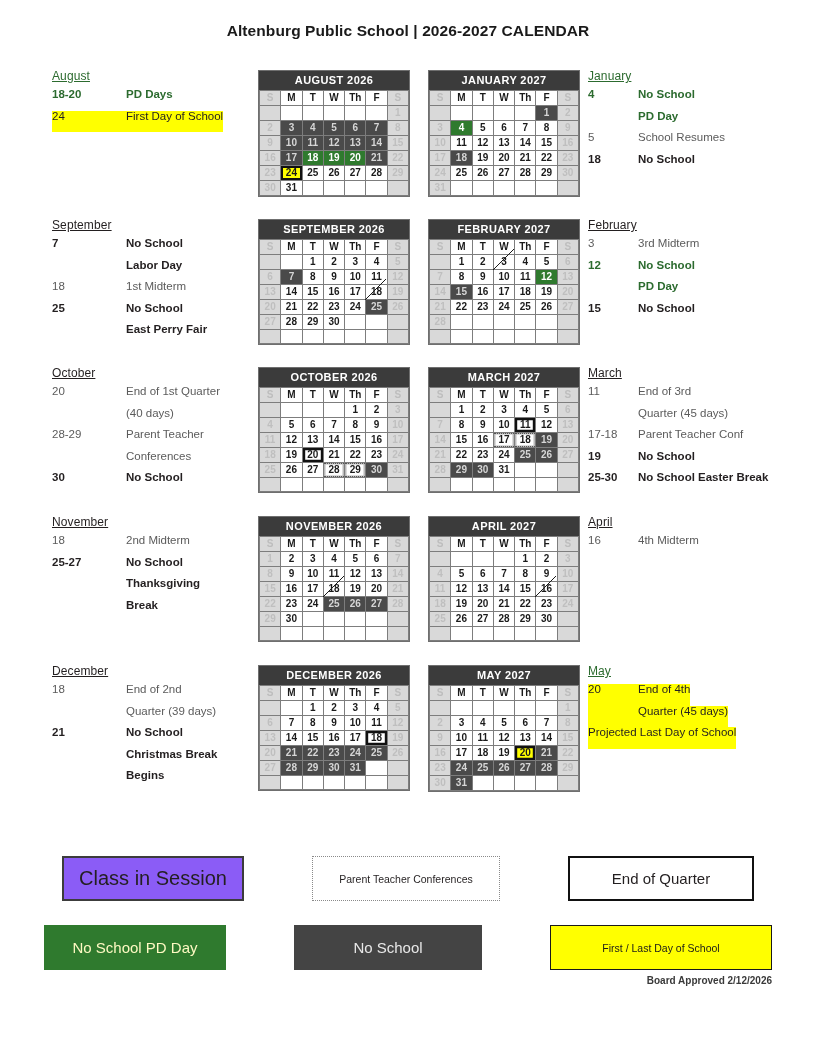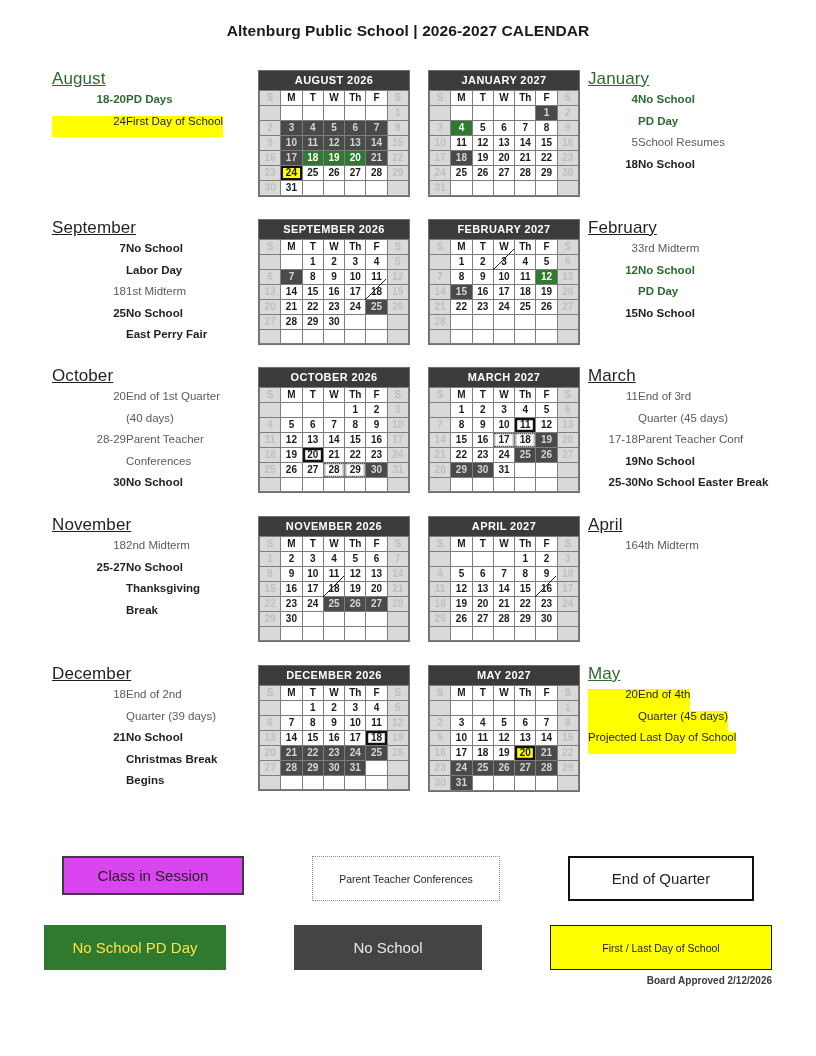--- a/index.html
+++ b/index.html
@@ -16,25 +16,25 @@
     font-size:15.5px;font-weight:bold;letter-spacing:.1px;color:#1a1a1a;
   }
 
   
   .row{position:absolute;left:0;width:816px;height:148px;}
 
   .notes{position:absolute;top:0;font-size:11.5px;line-height:1;}
   .notes.left{left:52px;width:200px;}
   .notes.right{left:588px;width:226px;}
   .mhead{
-    font-size:17px;font-weight:normal;text-decoration:underline;
+    font-size:12px;font-weight:normal;text-decoration:underline;
     padding-bottom:7px;letter-spacing:.1px;
   }
   .mhead.green{color:#2c6b2f;}
-  .nline{display:flex;align-items:baseline;min-height:21.5px;text-align:right;}
+  .nline{display:flex;align-items:baseline;min-height:21.5px;}
   .nday{width:74px;flex:0 0 74px;font-size:11.5px;}
   .ntxt{font-size:11.5px;}
   .notes.right .nday{width:50px;flex:0 0 50px;}
   .b{font-weight:bold;}
   .g{color:#2c6b2f;font-weight:bold;}
   .grey{color:#5b5b5b;}
   .nline.hlrow{background:#ffff00;display:inline-flex;}
 
   
   .cal{position:absolute;top:0;width:152px;border:1px solid #6f6f6f;
@@ -78,24 +78,24 @@
     pointer-events:none;
   }
 
   
   .legend{position:absolute;left:0;top:856px;width:816px;}
   .lrow{display:flex;justify-content:center;gap:68px;margin-bottom:24px;}
   .lbox{
     display:flex;align-items:center;justify-content:center;
     box-sizing:border-box;text-align:center;
   }
-  .lb1{width:182px;height:39px;border:2px solid #3c3c3c;background:#d946ef;font-size:15px;}
+  .lb1{width:182px;height:45px;border:2px solid #3c3c3c;background:#8b5cf6;font-size:20px;}
   .lb2{width:188px;height:45px;border:1.5px dotted #8a8a8a;background:#fff;font-size:10.5px;}
   .lb3{width:186px;height:45px;border:2.6px solid #111;background:#fff;font-size:15px;}
-  .lb4{width:182px;height:45px;background:#2f7a2e;border:1px solid #2f7a2e;color:#fde047;font-size:15px;}
+  .lb4{width:182px;height:45px;background:#2f7a2e;border:1px solid #2f7a2e;color:#fef9c3;font-size:15px;}
   .lb5{width:188px;height:45px;background:#444;border:1px solid #444;color:#e8e8e8;font-size:15px;}
   .lb6{width:222px;height:45px;background:#ffff00;border:1.5px solid #1a1a1a;color:#1a1a1a;font-size:10.5px;}
 
   .footer{
     position:absolute;right:44px;top:975px;font-size:10px;color:#3a3a3a;
     font-weight:bold;
   }
 </style>
 </head>
 <body>

